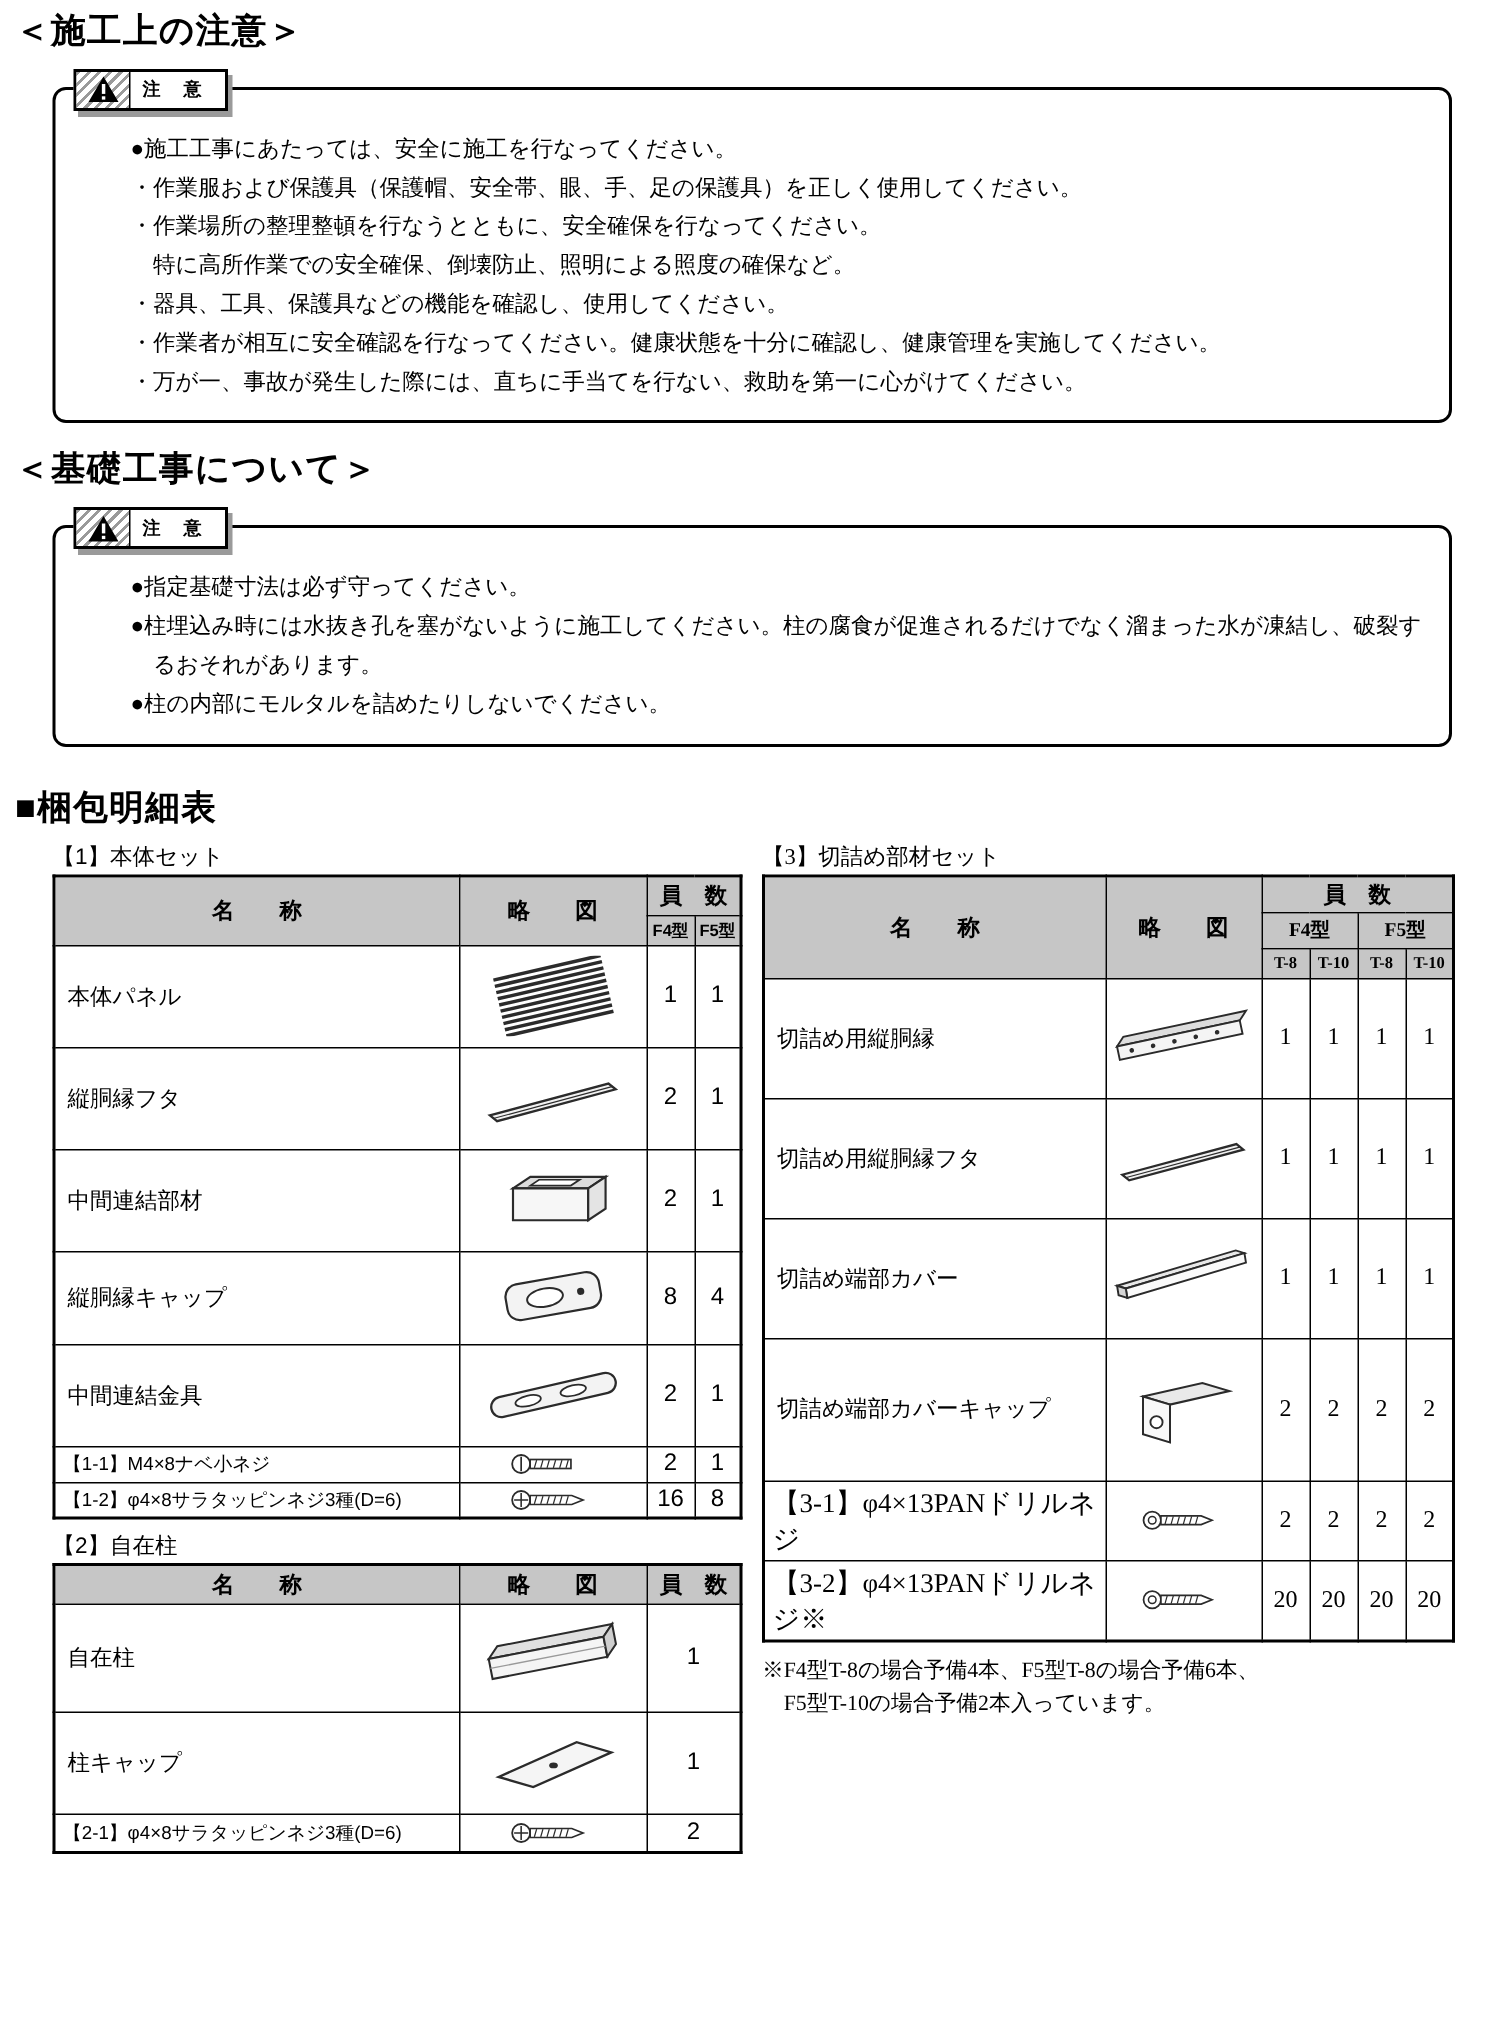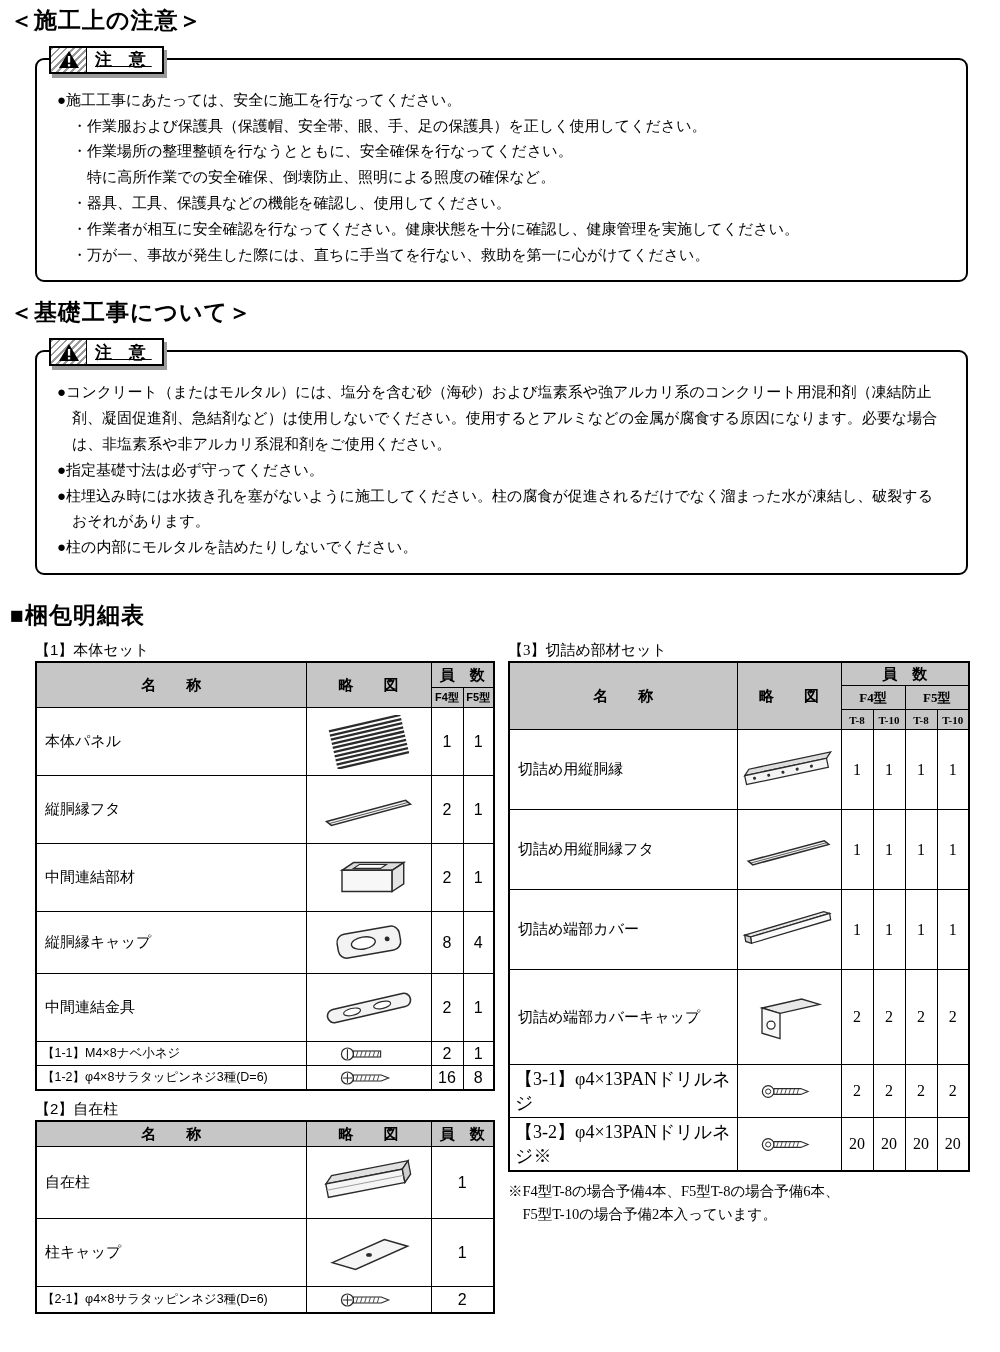--- a/index.html
+++ b/index.html
@@ -34,26 +34,25 @@
   }
   .badge-hatch {
     width:36px;
     background:repeating-linear-gradient(135deg,#9a9a9a 0 2px,#ffffff 2px 5px);
     display:flex; align-items:center; justify-content:center;
     border-right:1px solid #000;
   }
   .badge-label {
     display:flex; align-items:center;
     padding:0 10px 0 8px;
-    font-size:17px; font-weight:bold; letter-spacing:6px;
+    font-size:12px; font-weight:bold; letter-spacing:6px;
     white-space:nowrap;
-    text-decoration:underline;
   }
   .c-list { list-style:none; font-size:15px; line-height:1.72; }
-  .c-list li { white-space:pre-line; }
+  .c-list li { white-space:pre-line;margin-left:30px; }
   .li-main { padding-left:15px; text-indent:-15px; }
   .li-sub  { margin-left:15px; padding-left:15px; text-indent:-15px; }
 
   
   .tables-row { display:flex; gap:15px; margin:8px 0 0 25px; align-items:flex-start; }
   .col-left  { width:458px; }
   .col-right { width:460px;font-family:Liberation Serif, serif; }
   .tbl-title { font-size:15px; line-height:22px; }
   .t2-title  { margin-top:7px; }
 
@@ -238,21 +237,20 @@
       <span class="badge-hatch">
         <svg width="22" height="19" viewBox="0 0 22 19">
           <polygon points="11,1 21,18 1,18" fill="#000"></polygon>
           <rect x="9.9" y="6" width="2.3" height="6.6" fill="#fff"></rect>
           <rect x="9.9" y="14.2" width="2.3" height="2.2" fill="#fff"></rect>
         </svg>
       </span>
       <span class="badge-label">注 意</span>
     </div>
     <ul class="c-list">
-      <li class="li-main">●コンクリート（またはモルタル）には、塩分を含む砂（海砂）および塩素系や強アルカリ系のコンクリート用混和剤（凍結防止剤、凝固促進剤、急結剤など）は使用しないでください。使用するとアルミなどの金属が腐食する原因になります。必要な場合は、非塩素系や非アルカリ系混和剤をご使用ください。</li>
       <li class="li-main">●指定基礎寸法は必ず守ってください。</li>
       <li class="li-main">●柱埋込み時には水抜き孔を塞がないように施工してください。柱の腐食が促進されるだけでなく溜まった水が凍結し、破裂するおそれがあります。</li>
       <li class="li-main">●柱の内部にモルタルを詰めたりしないでください。</li>
     </ul>
   </div>
 
   <h1 class="sec packing">■梱包明細表</h1>
 
   <div class="tables-row">
 

